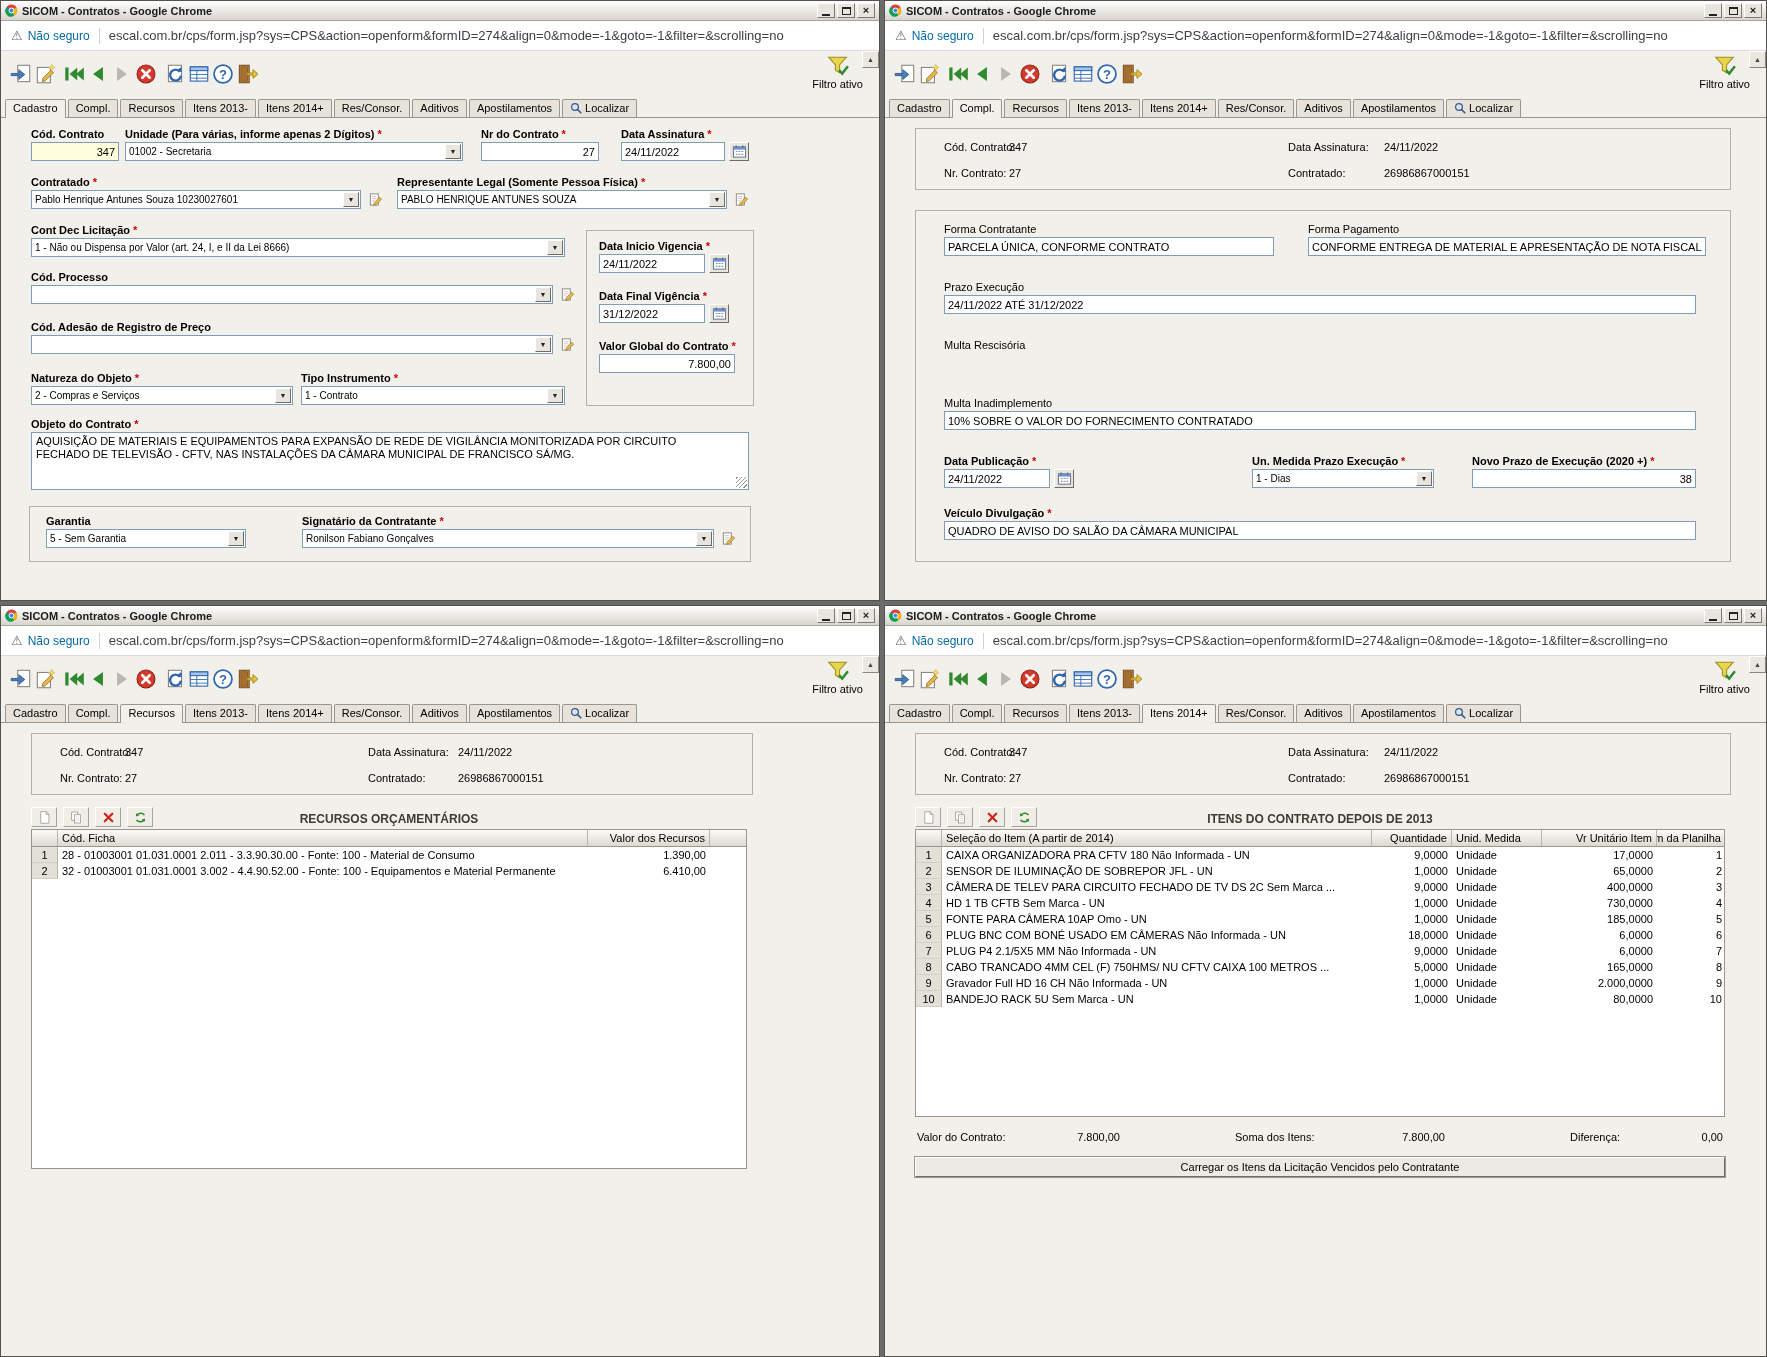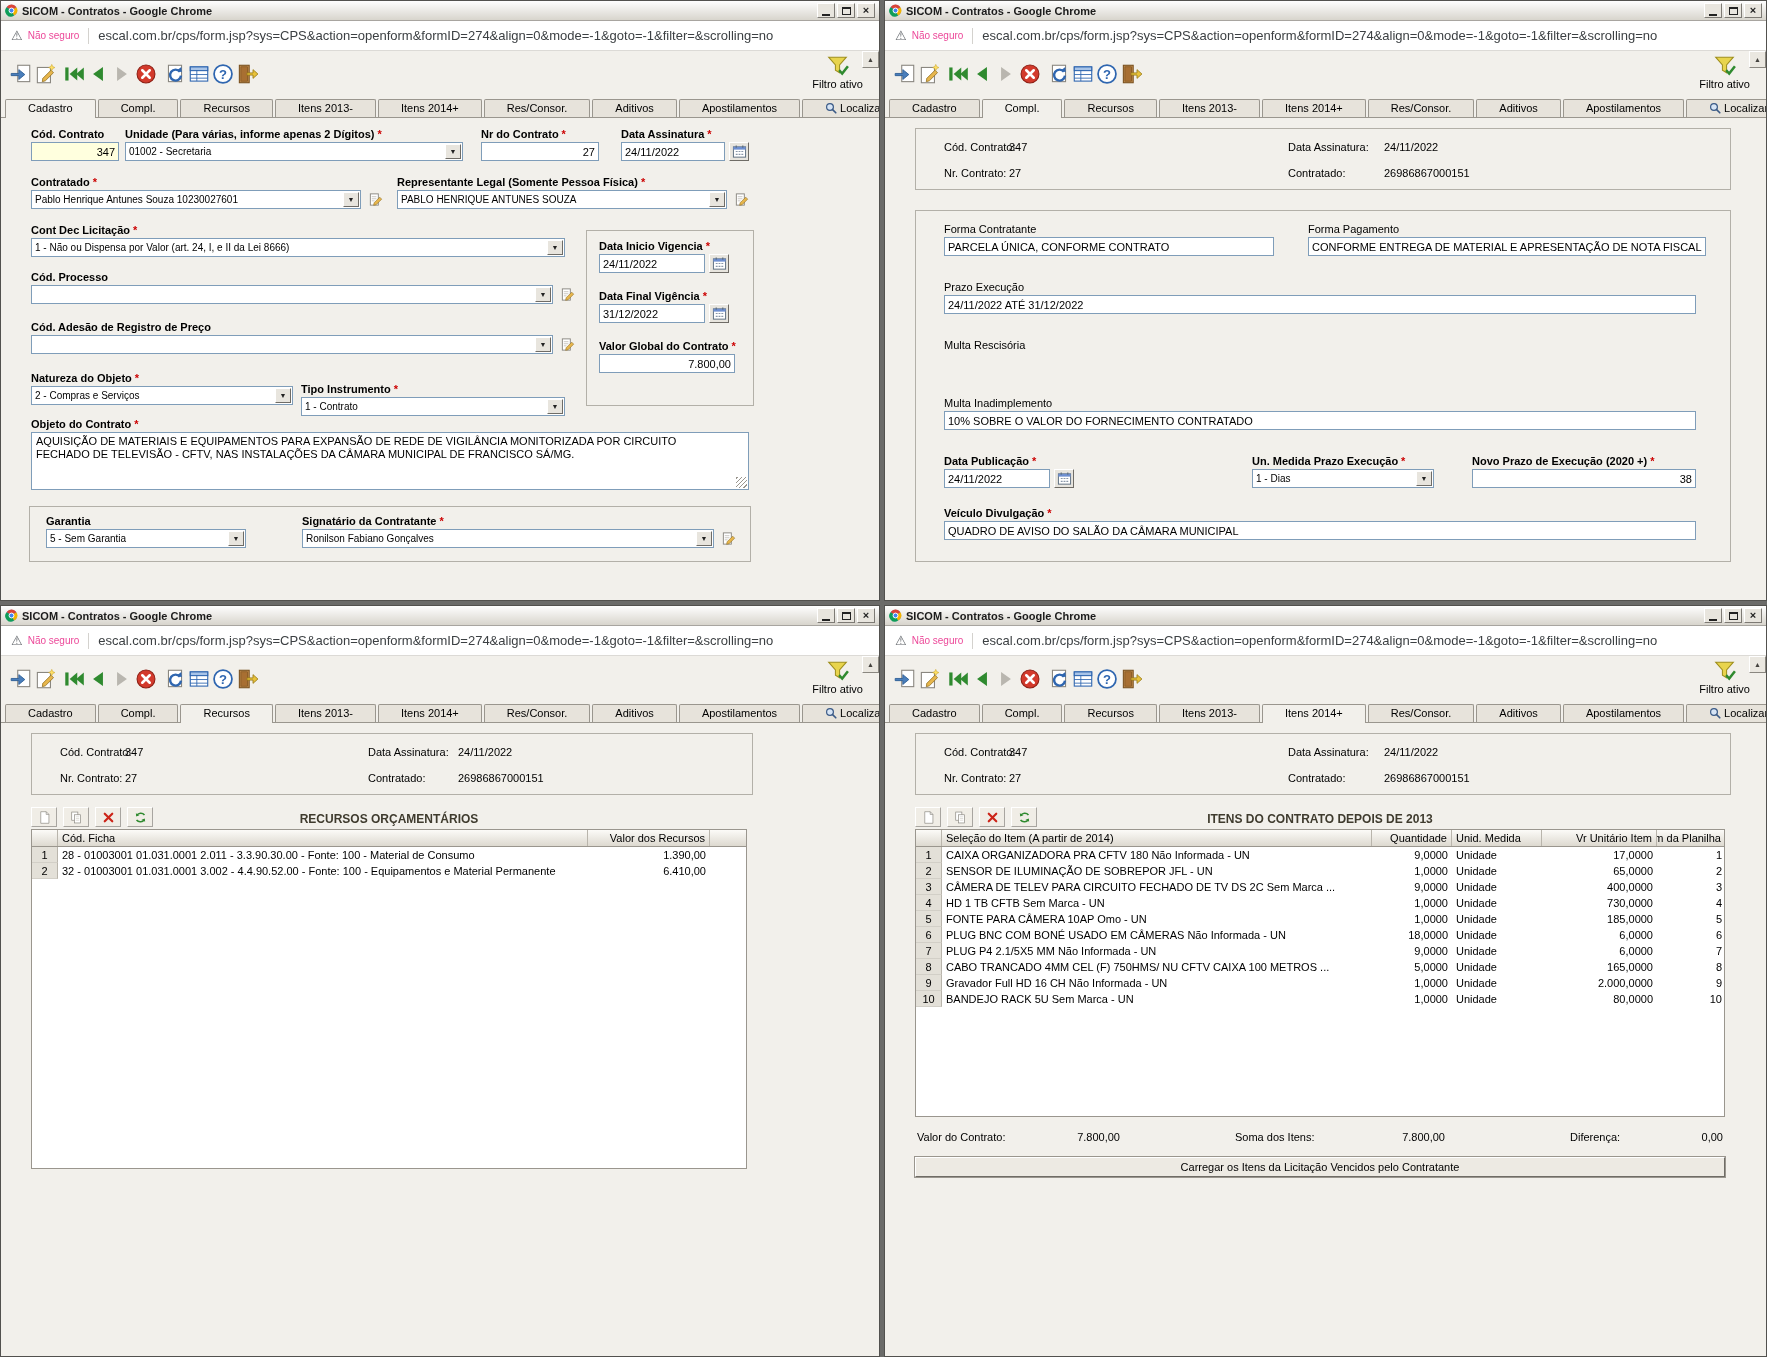--- a/index.html
+++ b/index.html
@@ -8,33 +8,33 @@
 .window{position:absolute;background:#F2F0EB;border:1px solid #52514e;display:flex;flex-direction:column}
 .titlebar{height:20px;background:linear-gradient(#FEFEFE,#D8D5CD);border-bottom:1px solid #a8a5a0;display:flex;align-items:center;padding:0 4px;gap:4px;flex:0 0 auto}
 .winico{width:13px;height:13px;flex:0 0 auto}
 .wtitle{font-size:11px;font-weight:bold;color:#1b1b1b;flex:1;white-space:nowrap;overflow:hidden}
 .wctrl{display:flex;gap:2px}
 .wbtn{width:18px;height:15px;background:#E8E5DE;border:1px solid;border-color:#fff #7d7a74 #7d7a74 #fff;display:flex;align-items:center;justify-content:center;font-size:11px;font-weight:bold;color:#222;line-height:1}
 .g-min{width:8px;height:2px;background:#222;margin-top:8px}
 .g-max{width:9px;height:8px;border:1px solid #222;border-top-width:2px}
 .urlbar{height:30px;background:#fff;border-bottom:1px solid #DCDAD6;display:flex;align-items:center;padding:0 10px;flex:0 0 auto}
 .warnico{font-size:13px;color:#5F6368;margin-right:5px;line-height:1}
-.notsec{font-size:10px;color:#ec4899;white-space:nowrap}
+.notsec{font-size:12px;color:#0369a1;white-space:nowrap}
 .urlsep{width:1px;height:16px;background:#D4D2CE;margin:0 9px}
 .url{font-size:13px;color:#3C4043;white-space:nowrap;overflow:hidden}
 .page{flex:1;position:relative;background:#F2F0EB;display:flex;flex-direction:column;overflow:hidden}
 .vscroll{position:absolute;right:0;top:0;width:17px;height:17px;background:#EAE7E0;border:1px solid;border-color:#fff #8a8780 #8a8780 #fff;display:flex;align-items:center;justify-content:center;font-size:7px;color:#44423e;z-index:6}
 .toolbar{height:46px;display:flex;align-items:center;padding:0 8px;position:relative;flex:0 0 auto}
 .tbico{width:24px;height:24px;flex:0 0 auto}
 .tsp{width:5px;flex:0 0 auto}
 .filter{position:absolute;right:16px;top:2px;display:flex;flex-direction:column;align-items:center}
 .funnel{width:25px;height:25px}
 .filterlbl{font-size:11px;color:#000;margin-top:0}
 .tabs{height:21px;display:flex;align-items:flex-end;padding-left:4px;border-bottom:1px solid #9a968e;flex:0 0 auto;position:relative;z-index:1}
-.tab{font-size:11px;color:#000;background:#E7E3DB;border:1px solid #9a968e;border-bottom:none;border-radius:2px 2px 0 0;padding:2px 22px 3px;margin-right:2px;white-space:nowrap;display:flex;align-items:center;gap:3px;position:relative}
+.tab{font-size:11px;color:#000;background:#E7E3DB;border:1px solid #9a968e;border-bottom:none;border-radius:2px 2px 0 0;padding:2px 7px 3px;margin-right:2px;white-space:nowrap;display:flex;align-items:center;gap:3px;position:relative}
 .tab.active{background:#F2F0EB;margin-bottom:-1px;padding-bottom:4px;z-index:2}
 .magico{width:12px;height:12px}
 .content{flex:1;position:relative;overflow:hidden}
 .fg{position:absolute}
 .lbl{font-size:11px;font-weight:bold;color:#000;white-space:nowrap;height:13px;line-height:13px;margin-bottom:1px}
 .lbl.n{font-weight:normal}
 .req{color:#CC0000;margin-left:3px;font-weight:bold}
 .tf{height:19px;background:#fff;border:1px solid #7f9db9;font-size:11px;color:#000;display:flex;align-items:center;padding:0 3px;white-space:nowrap;overflow:hidden;width:100%}
 .tf.ro{background:#FFFFDE}
 .tf.num{justify-content:flex-end}
@@ -392,21 +392,21 @@
 
       <div class="fg" style="left:30px;top:254px;width:262px">
         <div class="lbl"><span>Natureza do Objeto</span><span class="req">*</span></div>
         <div class="sel">
             <span class="seltxt">2 - Compras e Serviços</span>
             <span class="ddbtn">
               <span>▼</span>
             </span>
           </div>
       </div>
-      <div class="fg" style="left:300px;top:265px;width:264px">
+      <div class="fg" style="left:300px;top:254px;width:264px">
         <div class="lbl"><span>Tipo Instrumento</span><span class="req">*</span></div>
         <div class="sel">
             <span class="seltxt">1 - Contrato</span>
             <span class="ddbtn">
               <span>▼</span>
             </span>
           </div>
       </div>
 
       <div class="fg" style="left:30px;top:300px;width:718px">

